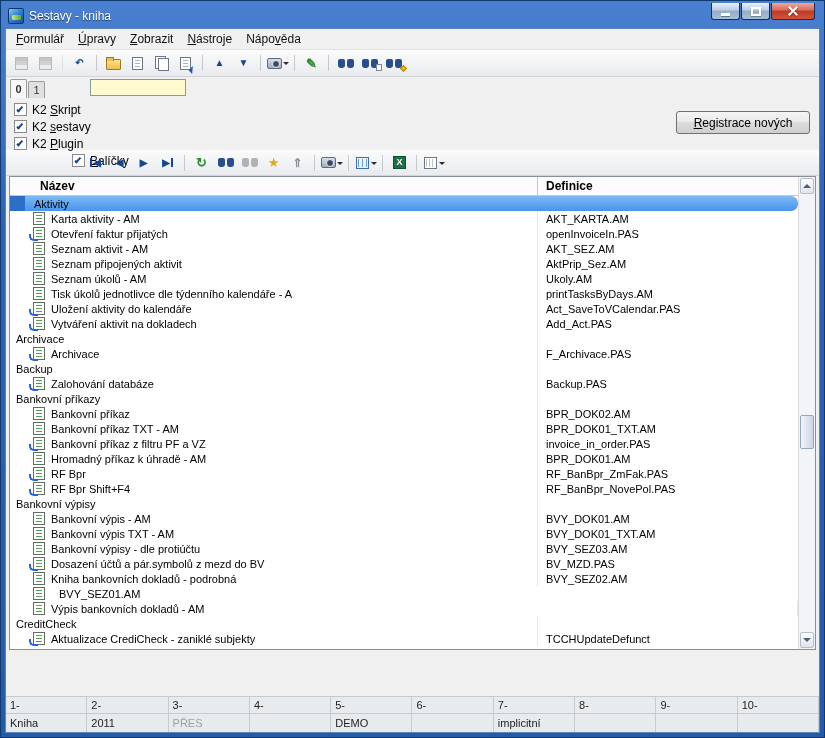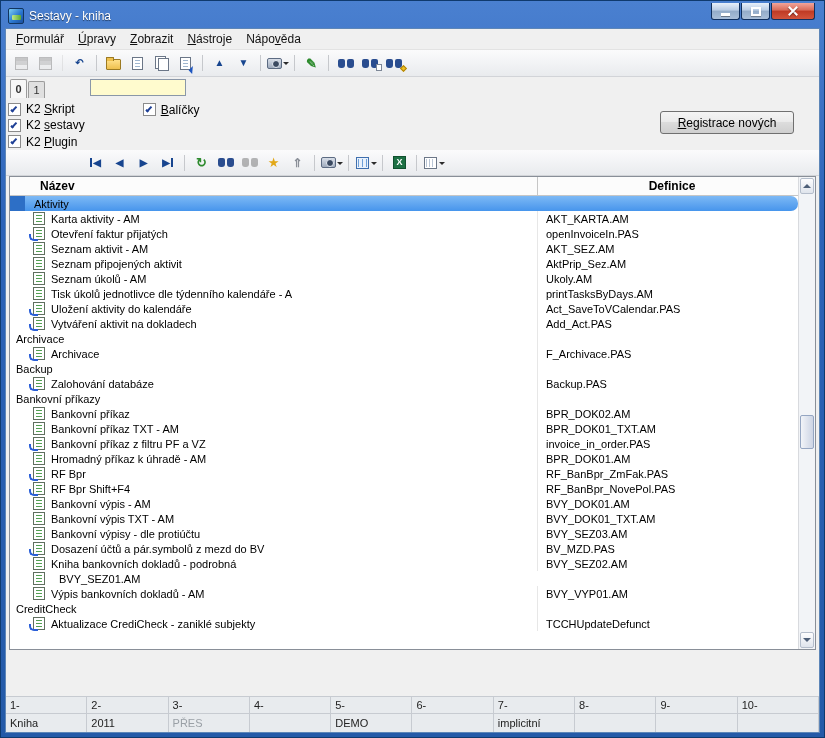--- a/index.html
+++ b/index.html
@@ -106,42 +106,42 @@
   .tabrow{ height:21px; display:flex; align-items:flex-end; padding-left:4px;}
   .tab{ width:17px; height:17px; display:flex; align-items:center; justify-content:center;
     font-size:11px; border:1px solid #9b9b9b; border-bottom:none; background:#e0e0e0; color:#333;
     margin-right:1px; border-radius:2px 2px 0 0; cursor:default;}
   .tab.active{ background:#f7f7f7; height:19px; font-weight:bold;}
   .quick-filter{ margin-left:44px; width:96px; height:17px; background:#fffbce;
     border:1px solid #8a97a8; font-size:11px; padding:0 3px; align-self:center;
     font-family:"Liberation Sans", sans-serif;}
 
   
-  .filterpanel{ height:52px; position:relative; padding:3px 0 0 2px; display:flex;}
+  .filterpanel{ height:52px; position:relative; padding:3px 0 0 8px; display:flex;flex-direction:column;}
   .cb-col{ display:flex; flex-direction:column;}
   .cb-col.col2{ margin-left:58px;}
   .cb{ display:flex; align-items:center; gap:5px; height:17px; font-size:12px; cursor:default;}
   .cb .box{ width:13px; height:13px; background:#fff; border:1px solid #8b8b8b;
     display:flex; align-items:center; justify-content:center; flex:none;}
   .cb .mark{ display:none; width:7px; height:3px; border-left:2px solid #1f4096;
     border-bottom:2px solid #1f4096; transform:rotate(-48deg) translate(0,-1px);}
   .cb.checked .mark{ display:block;}
-  .reg-btn{ position:absolute; right:25px; top:13px; width:134px; height:23px;
+  .reg-btn{ position:absolute; right:9px; top:13px; width:134px; height:23px;
     border:1px solid #707070; border-radius:3px; font-size:12px; color:#000; cursor:default;
     background:linear-gradient(#f4f4f4 0%,#ebebeb 45%,#dcdcdc 50%,#cfcfcf 100%);
     font-family:"Liberation Sans", sans-serif;}
 
   
   .grid-wrap{ margin:0 3px; height:474px; border:1px solid #898f98; background:#0ea5e9;
     display:flex; flex-direction:row; overflow:hidden;}
   .grid-main{ flex:1; display:flex; flex-direction:column; overflow:hidden;}
   .grid-header{ height:19px; display:flex; align-items:center; font-size:12px; font-weight:bold;
     background:#fcfcfc; border-bottom:1px solid #c6c6c6; flex:none;}
   .gh-name{ flex:1; padding-left:30px; border-right:1px solid #c6c6c6; height:100%; display:flex; align-items:center;}
-  .gh-def{ width:260px; padding-left:8px;text-align:center;}
+  .gh-def{ width:260px; padding-left:8px;}
   .grid-body{ flex:1; overflow:hidden; background:#fff;}
   .row{ height:15px; display:flex; align-items:center; font-size:11px; color:#000; white-space:nowrap; cursor:default;}
   .row.item{ padding-left:22px;}
   .cell-name{ flex:1; overflow:hidden; border-right:1px solid #e7e7e7; height:100%; display:flex; align-items:center;}
   .row.group .cell-name{ padding-left:6px;}
   .cell-def{ width:260px; padding-left:8px; overflow:hidden;}
   .row.selected{ background:linear-gradient(#7db9f5,#4795ec);border-radius:7px; }
   .row.selected .cell-name{ border-right-color:transparent;}
   .gutter{ width:15px; height:100%; background:#2d6fc6; margin-right:3px; flex:none;}
   .row-icon{ width:12px; height:13px; margin:0 6px 0 1px; background:#fff;
@@ -535,20 +535,25 @@
             <span class="row-icon"></span>
             <span class="cell-name">RF Bpr</span>
             <span class="cell-def">RF_BanBpr_ZmFak.PAS</span>
           </div>
             <div class="row item icon-script">
 
             <span class="row-icon"></span>
             <span class="cell-name">RF Bpr Shift+F4</span>
             <span class="cell-def">RF_BanBpr_NovePol.PAS</span>
           </div>
+            <div class="row group">
+
+            <span class="cell-name">Bankovní výpisy</span>
+            <span class="cell-def"></span>
+          </div>
             <div class="row item icon-report">
 
             <span class="row-icon"></span>
             <span class="cell-name">Bankovní výpis - AM</span>
             <span class="cell-def">BVY_DOK01.AM</span>
           </div>
             <div class="row item icon-report">
 
             <span class="row-icon"></span>
             <span class="cell-name">Bankovní výpis TXT - AM</span>
@@ -574,21 +579,20 @@
           </div>
             <div class="row item icon-report">
 
             <span class="row-icon"></span>
             <span class="cell-def">BVY_SEZ01.AM</span>
           </div>
             <div class="row item icon-report">
 
             <span class="row-icon"></span>
             <span class="cell-name">Výpis bankovních dokladů - AM</span>
-            <span class="cell-def">BVY_VYP01.AM</span>
           </div>
             <div class="row group">
 
             <span class="cell-name">CreditCheck</span>
             <span class="cell-def"></span>
           </div>
             <div class="row item icon-script">
 
             <span class="row-icon"></span>
             <span class="cell-name">Aktualizace CrediCheck - zaniklé subjekty</span>

